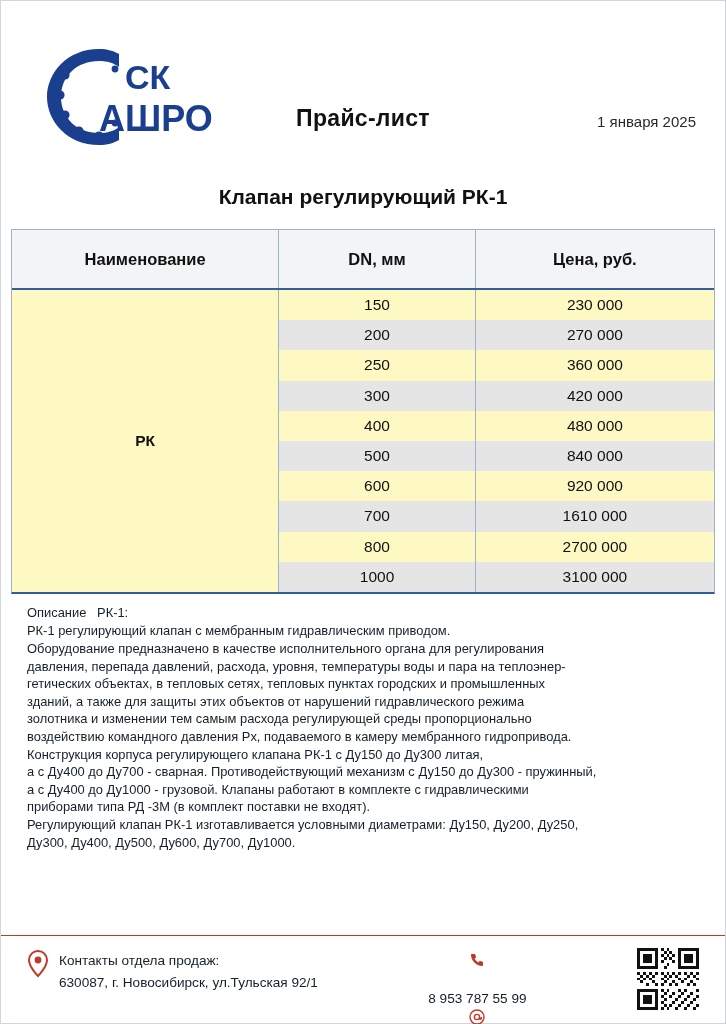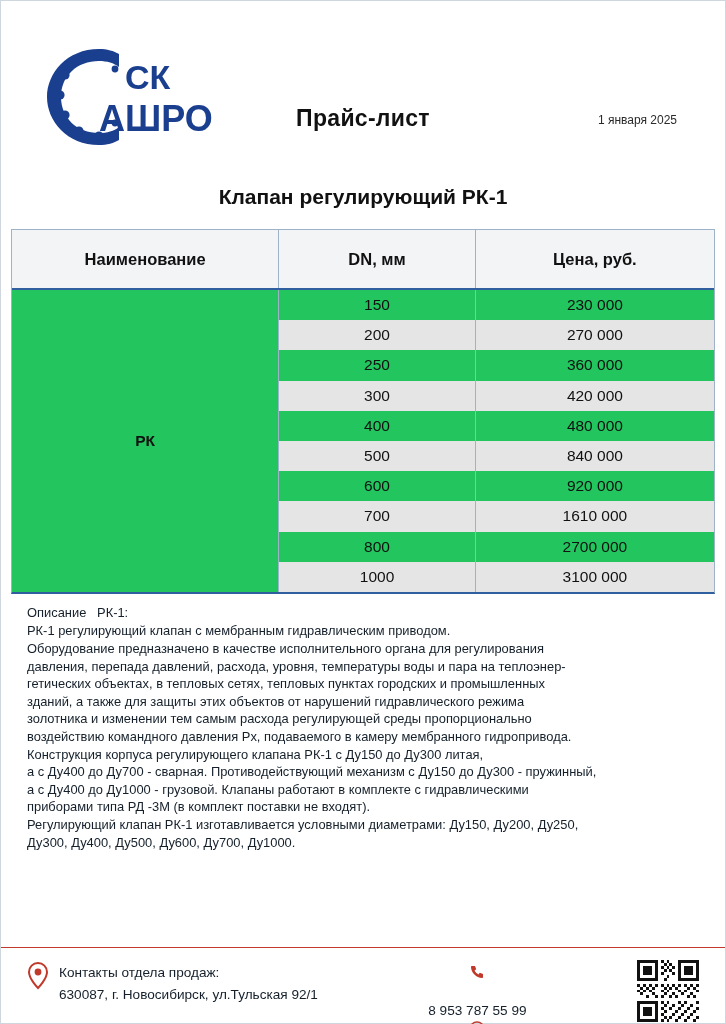--- a/index.html
+++ b/index.html
@@ -44,23 +44,23 @@
     left: 0; right: 0;
     top: 104px;
     text-align: center;
     font-size: 23px;
     font-weight: bold;
     color: #111;
     letter-spacing: 0.3px;
   }
   .header-date {
     position: absolute;
-    right: 48px;
+    right: 29px;
     top: 112px;
-    font-size: 12px;
+    font-size: 15px;
     color: #2a2a2a;
   }
 
   
   .product-title {
     text-align: center;
     font-size: 21px;
     font-weight: bold;
     color: #111;
     margin-top: 24px;
@@ -100,39 +100,39 @@
   .col-name { width: 38%; }
   .col-dn { width: 28%; }
   .col-price { width: 34%; }
   .name-cell {
     font-size: 34px;
     font-weight: bold;
     color: #111;
     vertical-align: middle;
     border-right: 1px solid #9fb3c8;
   }
-  tr.odd td { background: #22c55e; }
+  tr.odd td { background: #fef9c3; }
   tr.even td { background: #e5e5e5; }
 
   
   .desc {
     margin: 10px 26px 0 26px;
     font-size: 12.9px;
     line-height: 17.6px;
     color: #15202b;
   }
   .desc .dline { white-space: pre; }
   .desc-head { margin-bottom: 1px; }
 
   
   .footer {
     position: absolute;
     left: 0; right: 0;
     bottom: 0;
-    height: 76px;
+    height: 88px;
     border-top: 1px solid #c0392b;
     box-sizing: border-box;
     padding: 10px 26px 0 26px;
   }
   .footer-inner {
     display: flex;
     align-items: flex-start;
     justify-content: space-between;
     height: 100%;
   }

